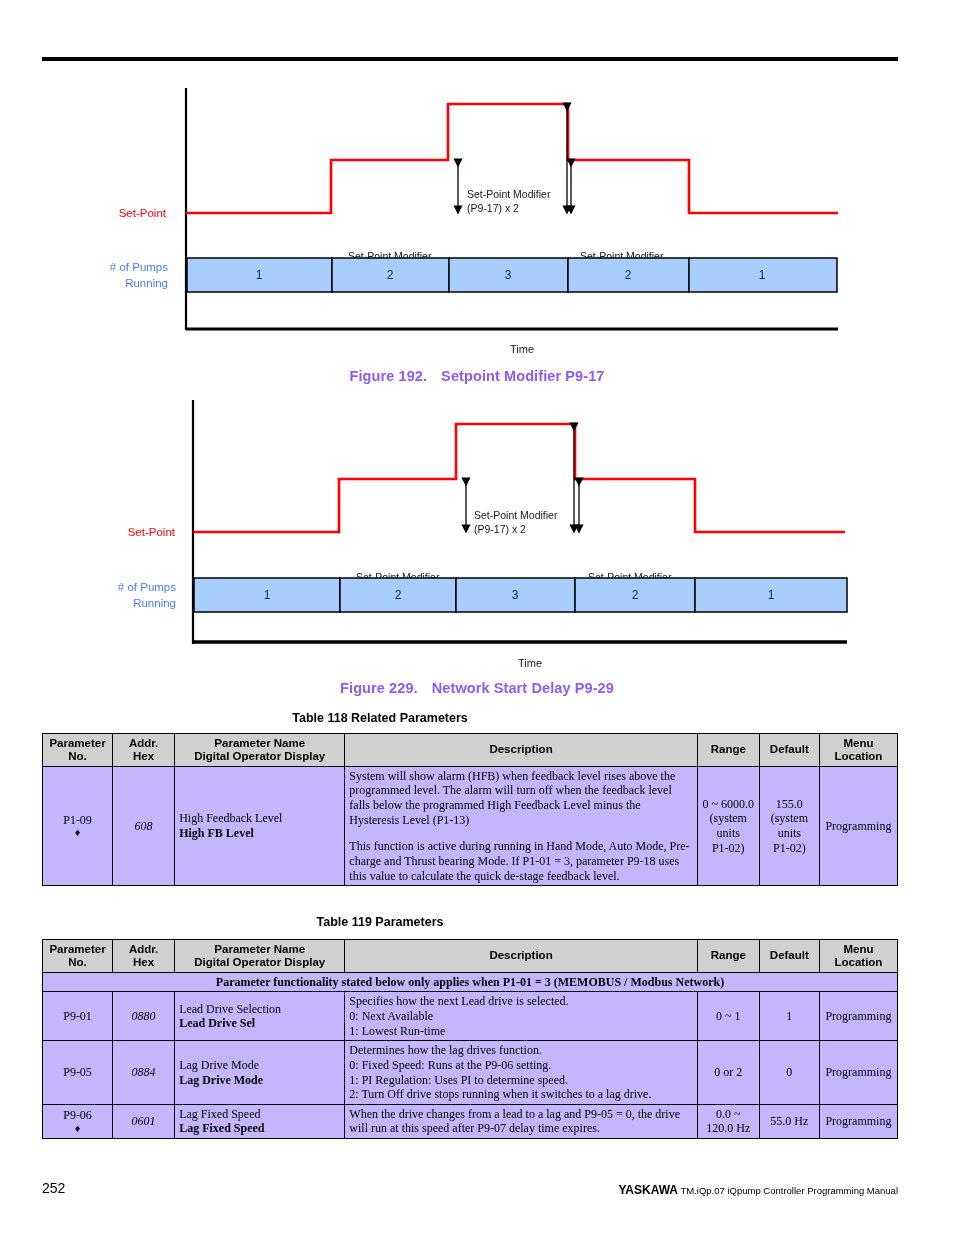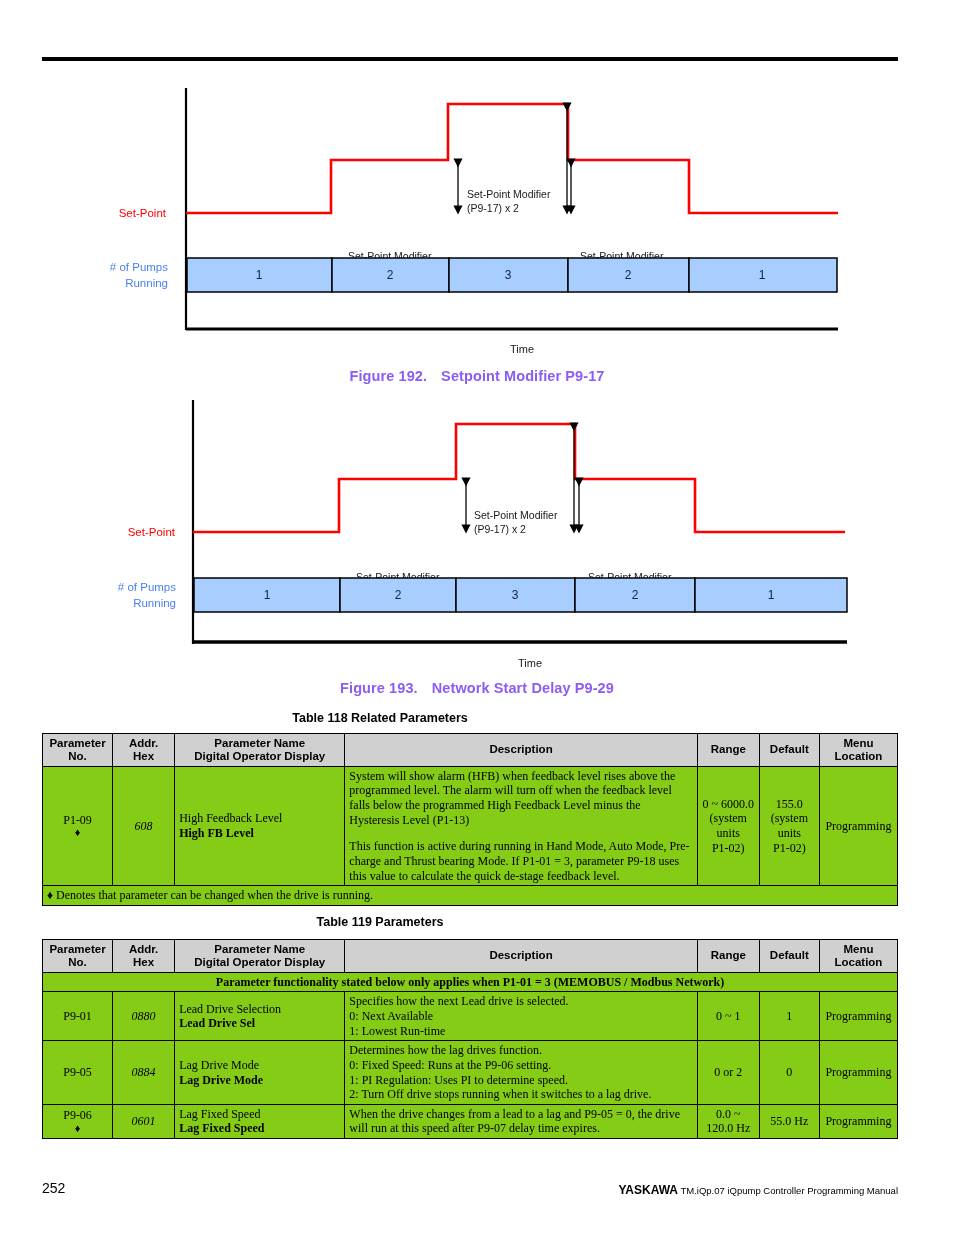--- a/index.html
+++ b/index.html
@@ -58,21 +58,21 @@
     font-weight: bold;
     font-size: 12.5px;
     color: #000;
   }
 
   
   table.param-table {
     position: absolute;
     border-collapse: collapse;
     table-layout: fixed;
-    background: #84cc16;
+    background: #c4b5fd;
   }
   table.param-table th,
   table.param-table td {
     border: 1px solid #000;
     vertical-align: middle;
     padding: 2px 4px;
   }
   table.param-table thead th {
     background: #d0d0d0;
     font-family: "Liberation Sans", sans-serif;
@@ -276,21 +276,21 @@
       </g>
 
       <text class="pump-lbl" x="176" y="199" text-anchor="end"># of Pumps</text>
       <text class="pump-lbl" x="176" y="215" text-anchor="end">Running</text>
 
       <text class="axis-lbl" x="530" y="275" text-anchor="middle">Time</text>
     </svg>
   </div>
 
   <div class="fig-caption" style="top:680px;">
-    <span class="fignum">Figure 193.</span><span>Network Start Delay P9-29</span>
+    <span class="fignum">Figure 229.</span><span>Network Start Delay P9-29</span>
   </div>
 
   <div class="table-title" style="top:711px;">Table 118  Related Parameters</div>
 
   <table class="param-table t118" style="left:42px; top:733px; width:856px;">
     <colgroup>
       <col style="width:70px">
       <col style="width:62px">
       <col style="width:170px">
       <col style="width:352px">
@@ -343,23 +343,20 @@
           <span>P1-02)</span>
         </td>
         <td class="c-default">
           <span>155.0</span><br>
           <span>(system</span><br>
           <span>units</span><br>
           <span>P1-02)</span>
         </td>
         <td class="c-menu">Programming</td>
       </tr>
-      <tr>
-        <td class="c-footnote" colspan="7">♦ Denotes that parameter can be changed when the drive is running.</td>
-      </tr>
     </tbody>
   </table>
 
   <div class="table-title" style="top:915px;">Table 119  Parameters</div>
 
   <table class="param-table t119" style="left:42px; top:939px; width:856px;">
     <colgroup>
       <col style="width:70px">
       <col style="width:62px">
       <col style="width:170px">

